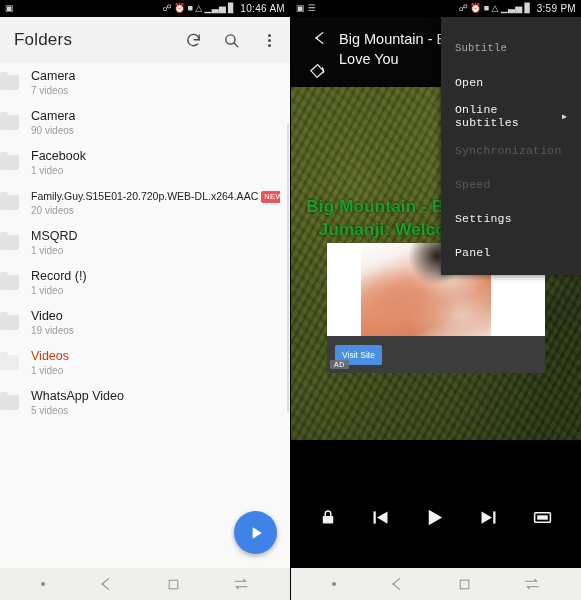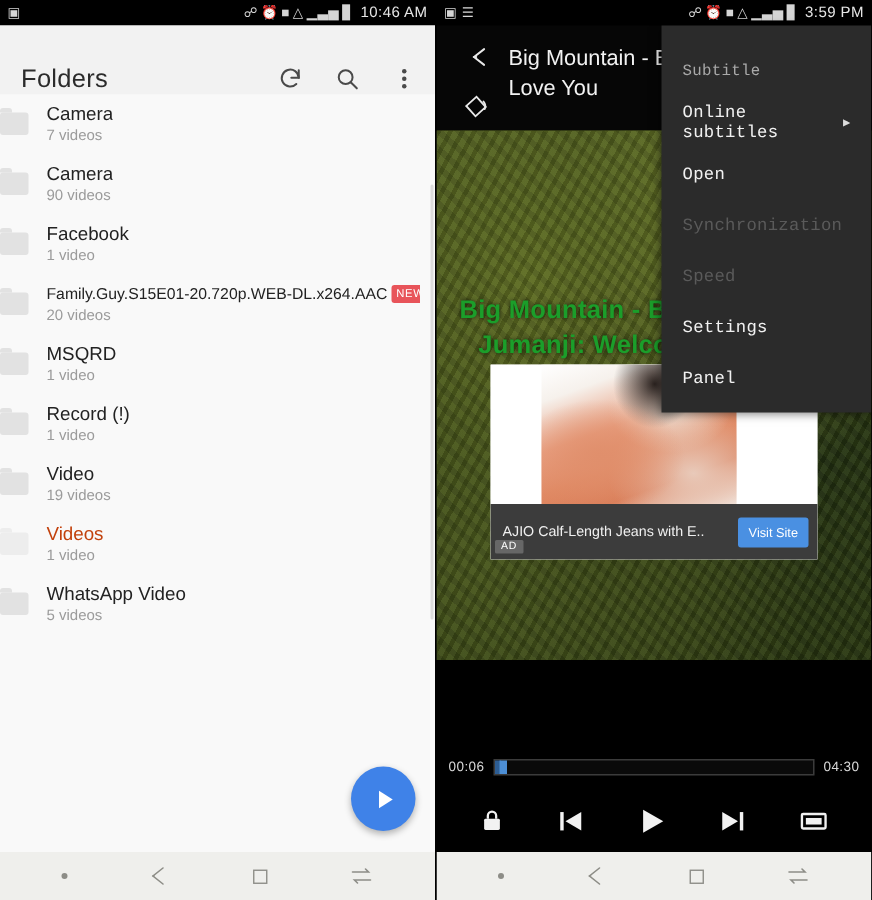--- a/index.html
+++ b/index.html
@@ -24,21 +24,21 @@
     padding: 0 5px; color: #d8d8d8;
     font-size: 10px; letter-spacing: .3px;
   }
   .sb-left { display: flex; align-items: center; gap: 3px; }
   .sb-right { margin-left: auto; display: flex; align-items: center; gap: 2px; }
   .sb-ico { font-size: 9px; line-height: 1; color: #d5d5d5; display:inline-block; }
   .sb-time { font-size: 10px; margin-left: 3px; color: #e6e6e6; }
 
   .toolbar {
     height: 46px; background: #f2f2f2;
-    display: flex; align-items: flex-end;
+    display: flex; align-items: center;
     padding: 0 10px 0 14px;
   }
   .toolbar-title {
     font-size: 17px; color: #2b2b2b; font-weight: 400;
     letter-spacing: .2px;
   }
   .toolbar-actions { margin-left: auto; display: flex; align-items: center; gap: 16px; }
   .tb-btn {
     width: 22px; height: 22px;
     display: flex; align-items: center; justify-content: center;
@@ -414,59 +414,50 @@
       <div class="subtitle-overlay">Big Mountain - Baby I Love You</div>
       <div class="subtitle-overlay" style="top:131px">Jumanji: Welcome to Jungle</div>
     </div>
 
     <div class="ad-banner">
       <div class="ad-img">
         <div class="ad-model"></div>
       </div>
       <div class="ad-tag">AD</div>
       <div class="ad-bar">
-        <div class="ad-text">AJIO Calf-Length Jeans with E..</div>
         <div class="ad-btn">Visit Site</div>
       </div>
     </div>
 
     <div class="menu">
       <div class="menu-item header">
         <span>Subtitle</span>
       </div>
       <div class="menu-item">
+        <span>Open</span>
+      </div>
+      <div class="menu-item">
         <span>Online subtitles</span>
         <span class="menu-arrow">▶</span>
       </div>
-      <div class="menu-item">
-        <span>Open</span>
-      </div>
       <div class="menu-item disabled">
         <span>Synchronization</span>
       </div>
       <div class="menu-item disabled">
         <span>Speed</span>
       </div>
       <div class="menu-item">
         <span>Settings</span>
       </div>
       <div class="menu-item">
         <span>Panel</span>
       </div>
     </div>
 
     <div class="player-bottom">
-      <div class="seek-row">
-        <span class="time">00:06</span>
-        <div class="seek-track">
-          <div class="seek-fill" style="width: 2%;"></div>
-          <div class="seek-thumb" style="left: 1.2%;"></div>
-        </div>
-        <span class="time">04:30</span>
-      </div>
       <div class="ctrl-row">
         <div class="ctrl-btn">
           <svg width="18" height="18" viewBox="0 0 24 24" fill="#f2f2f2">
             <rect x="5" y="10.5" width="14" height="10" rx="1.3"></rect>
             <path d="M8.3 10.5V7.7a3.7 3.7 0 0 1 7.4 0v2.8" fill="none" stroke="#f2f2f2" stroke-width="2"></path>
           </svg>
         </div>
         <div class="ctrl-btn">
           <svg width="21" height="21" viewBox="0 0 24 24" fill="#f2f2f2">
             <rect x="4" y="5" width="2.6" height="14"></rect>

